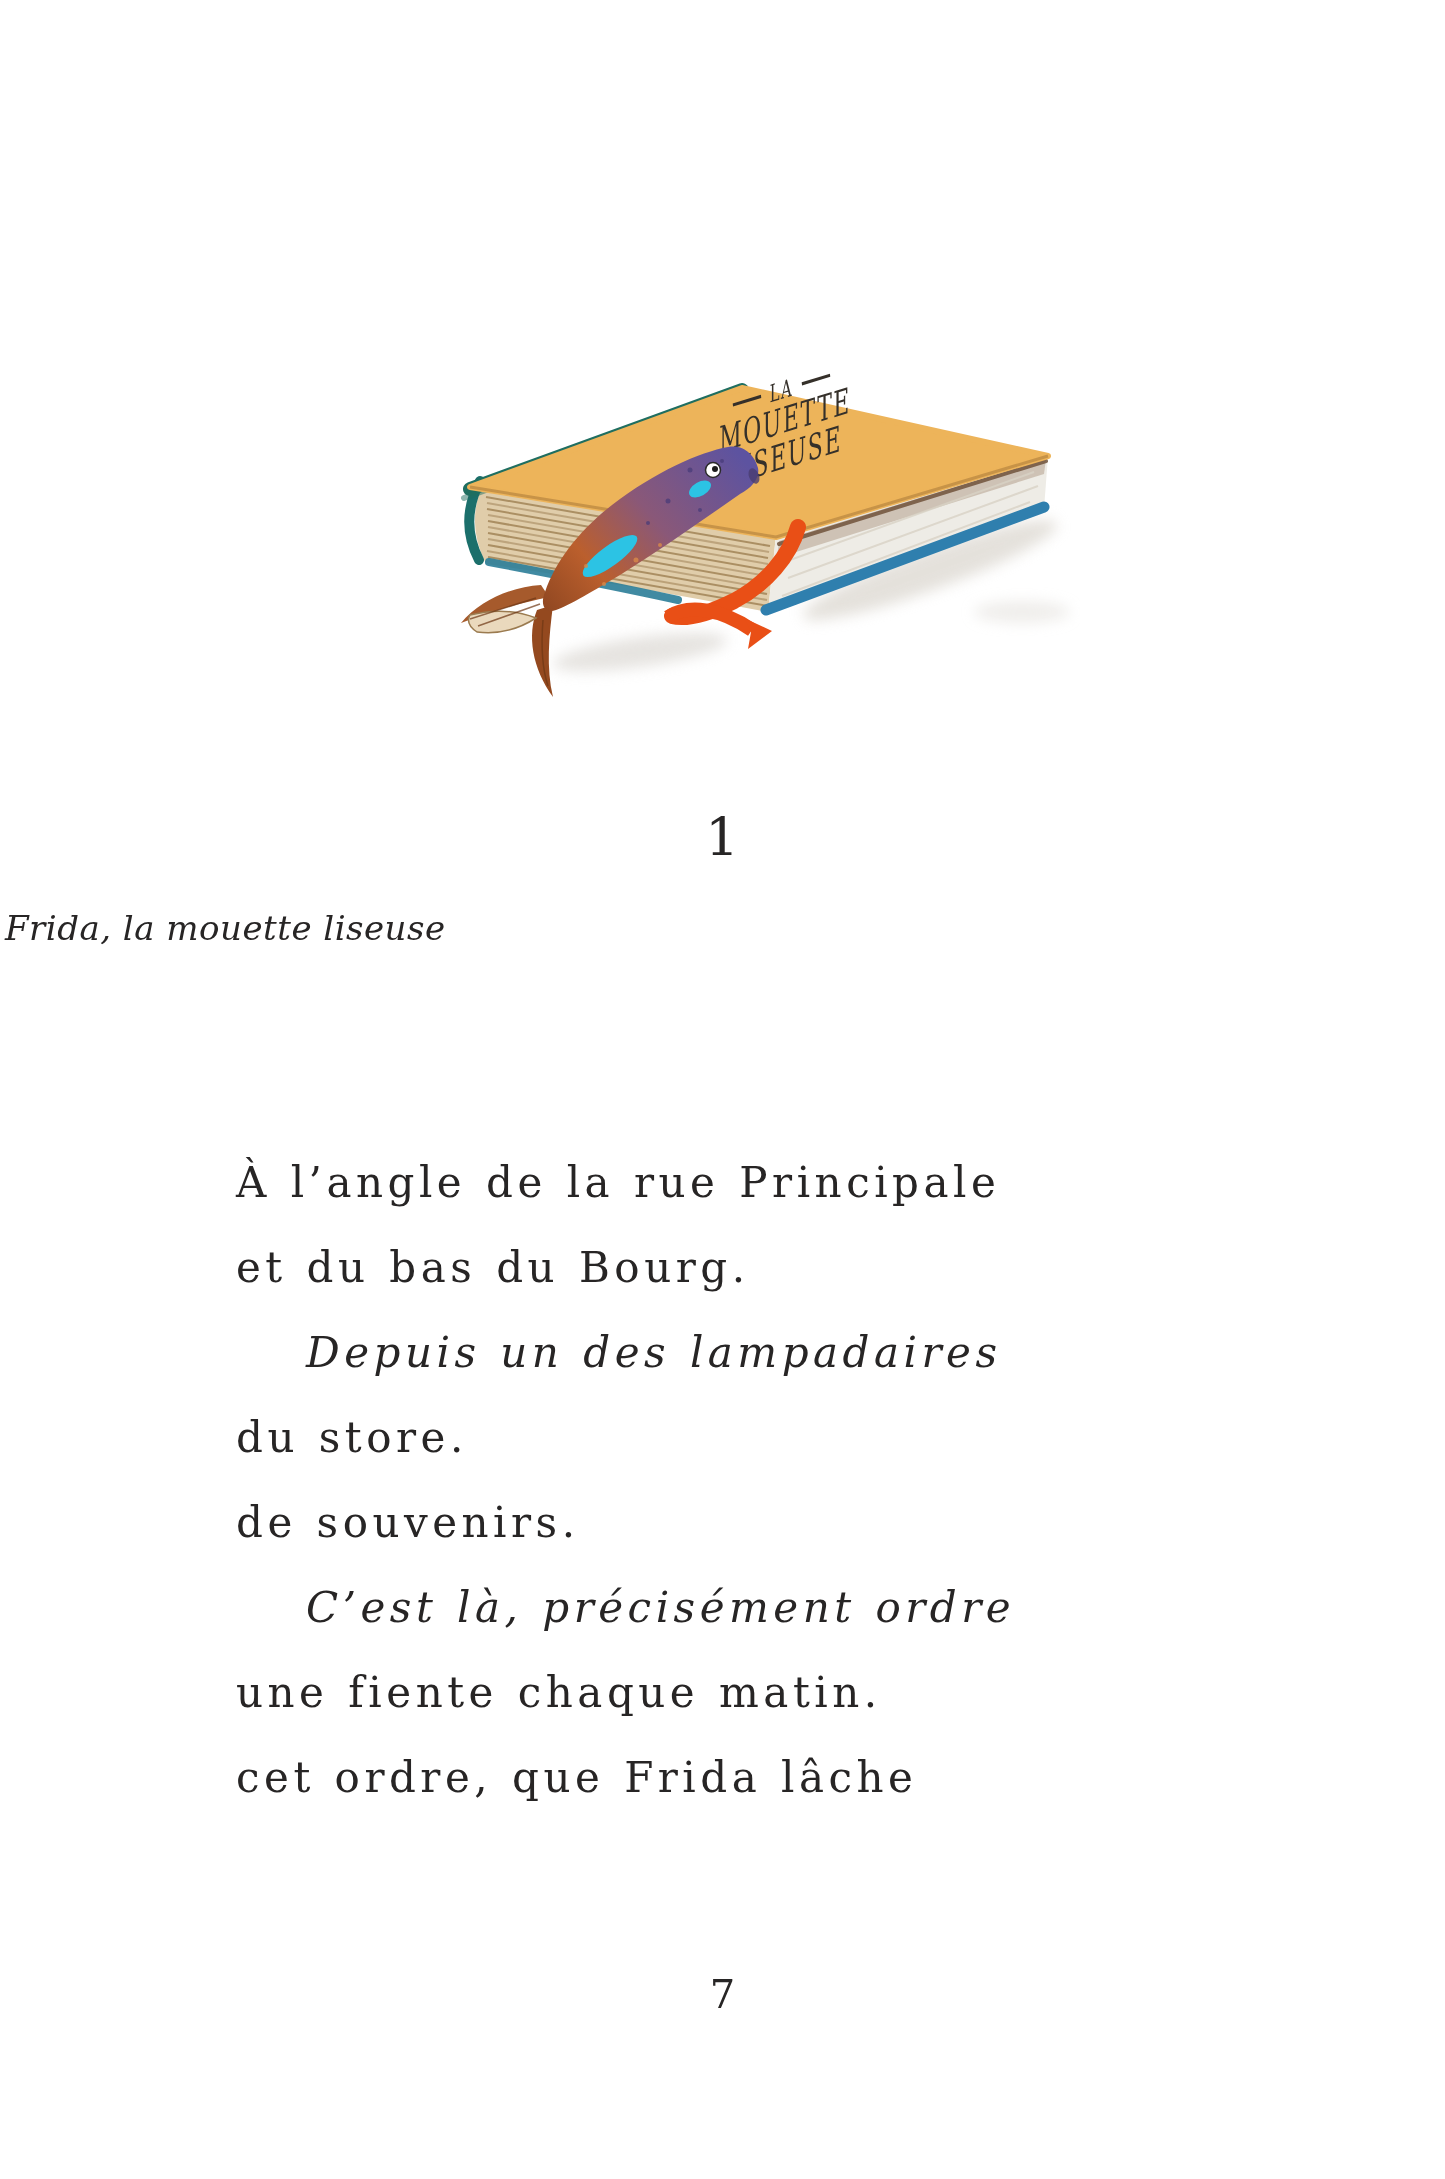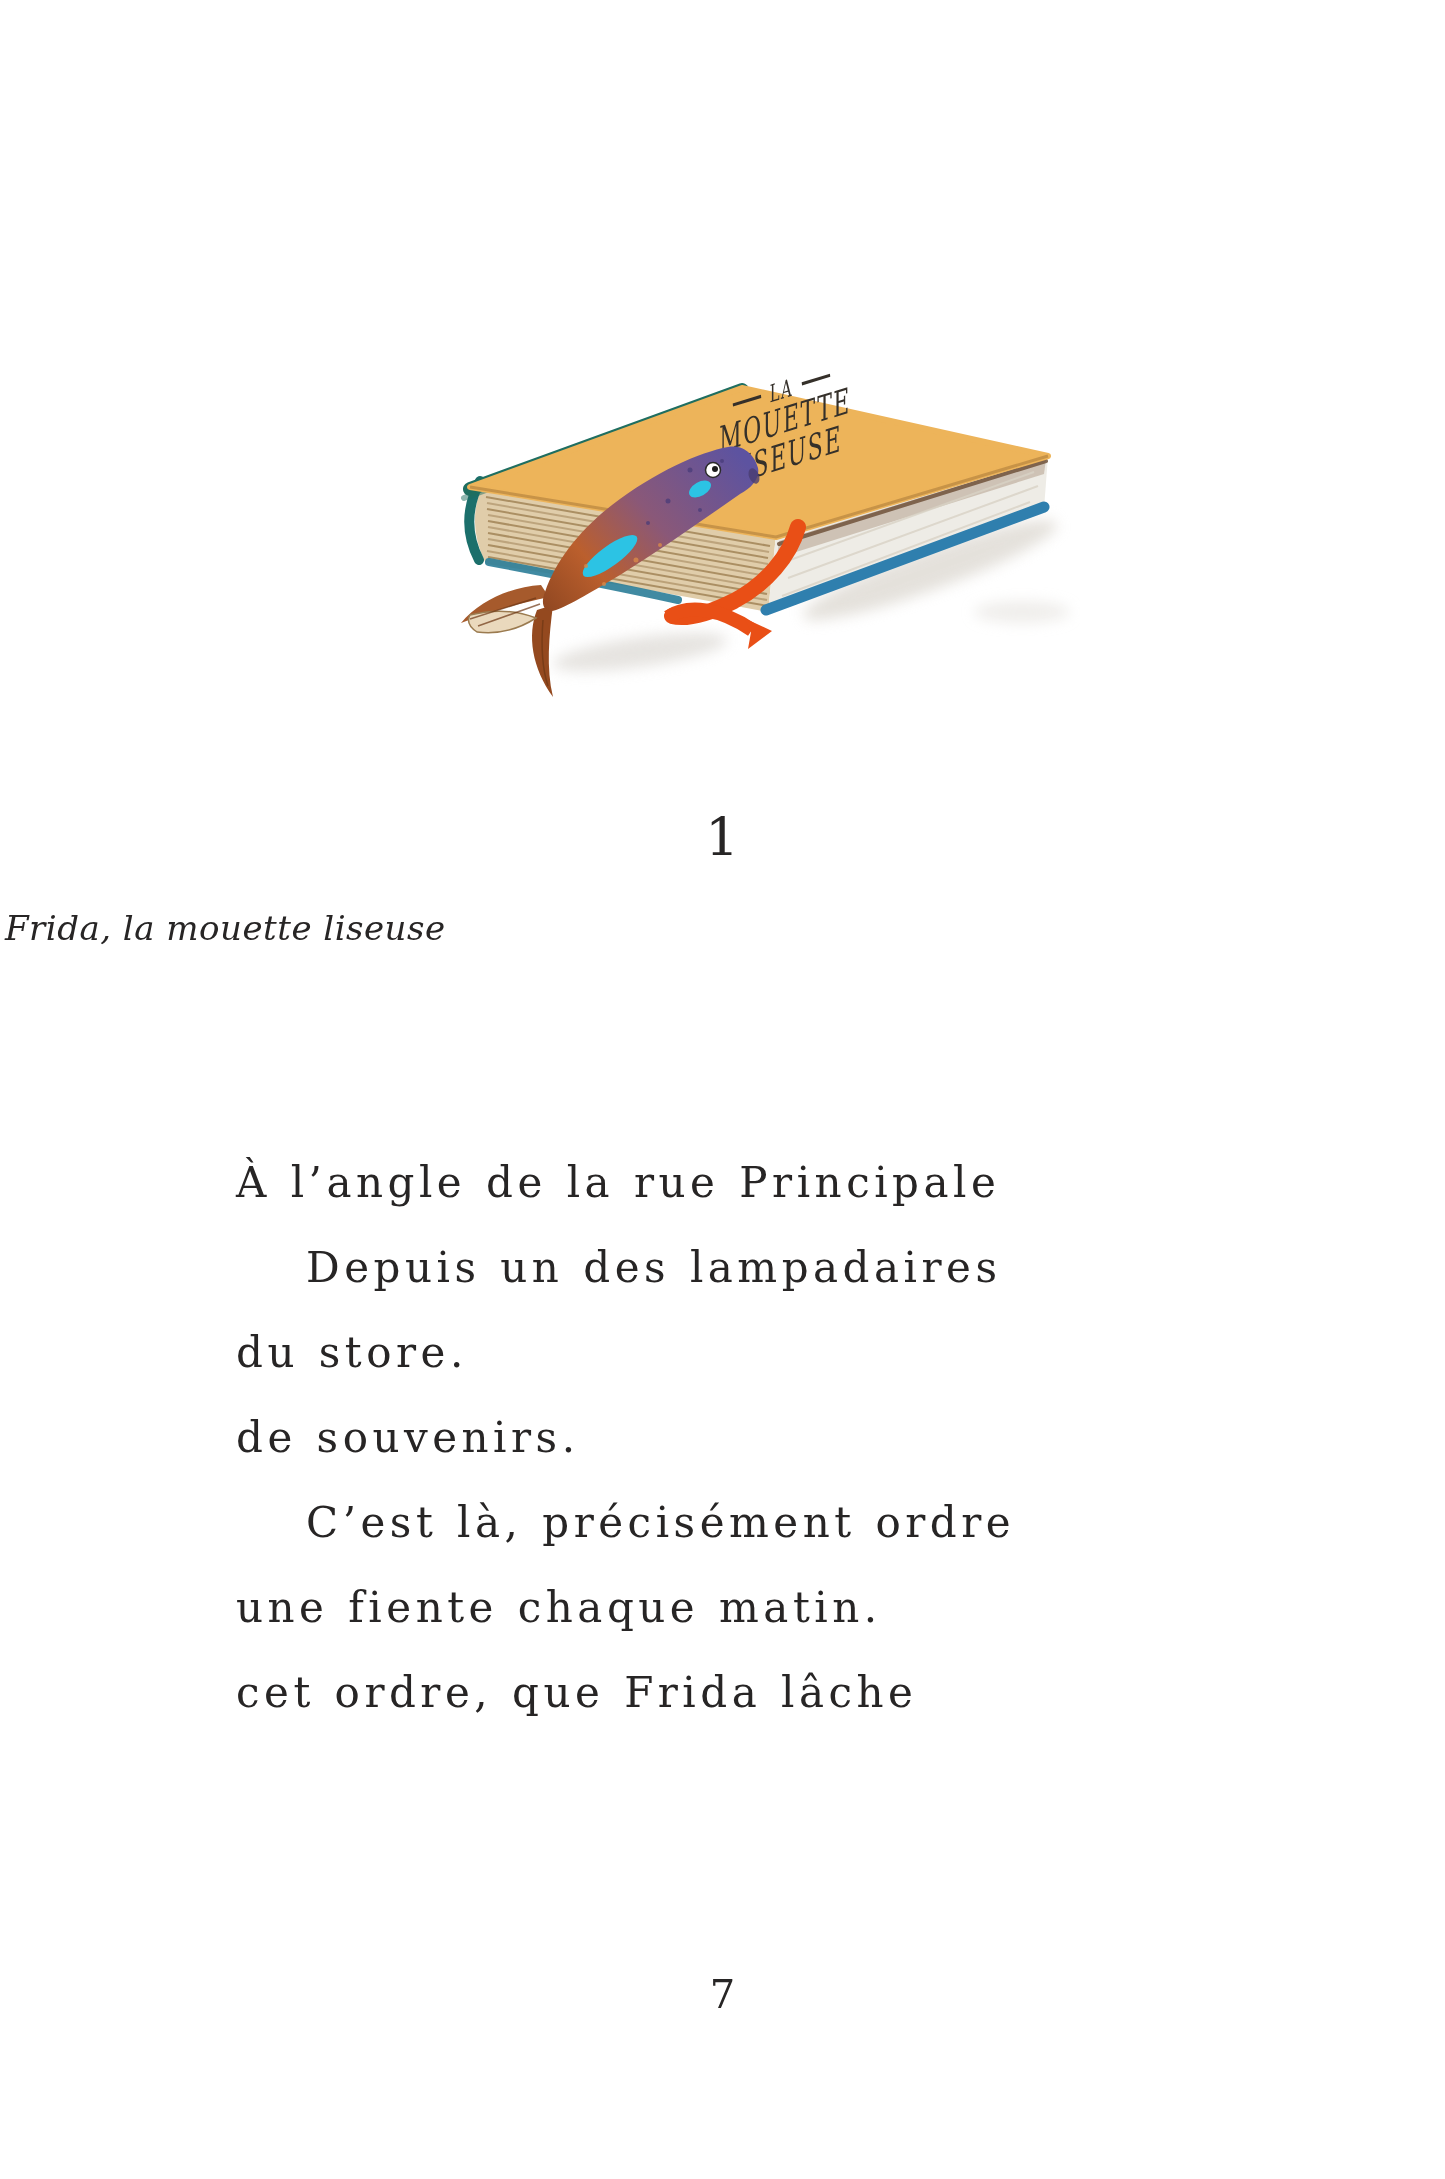--- a/index.html
+++ b/index.html
@@ -27,21 +27,21 @@
     font-size:34px; line-height:64px;
     letter-spacing:0.5px;
   }
   .body-text {
     position:absolute; left:230px; top:1140px; width:1000px;
     font-size:42px; line-height:85px;
     letter-spacing:4.5px; word-spacing:2px;
     white-space:nowrap;
   }
   .line { height:85px;margin-left:6px; }
-  .line.indent { padding-left:70px; }
+  .line.indent { padding-left:70px;font-style:italic; }
   .page-number {
     position:absolute; left:0; top:1968px; width:100%;
     text-align:center;
     font-size:40px; line-height:52px;
   }
   .cover-title-text {
     font-family:"DejaVu Serif", serif;
     font-style:italic;
     fill:#35302a;
     letter-spacing:2px;
@@ -157,20 +157,21 @@
       <circle cx="713" cy="470" r="7.5" fill="#ffffff" stroke="#2a2a2a" stroke-width="1.5"></circle>
       <circle cx="715" cy="469" r="3" fill="#1c1c1c"></circle>
     </g>
   </svg>
 
   <div class="chapter-number">1</div>
   <div class="chapter-title">Frida, la mouette liseuse</div>
 
   <div class="body-text">
     <div class="line">À l’angle de la rue Principale</div>
+    <div class="line">et du bas du Bourg.</div>
     <div class="line indent">Depuis un des lampadaires</div>
     <div class="line">du store.</div>
     <div class="line">de souvenirs.</div>
     <div class="line indent">C’est là, précisément ordre</div>
     <div class="line">une fiente chaque matin.</div>
     <div class="line">cet ordre, que Frida lâche</div>
   </div>
 
   <div class="page-number">7</div>
 

